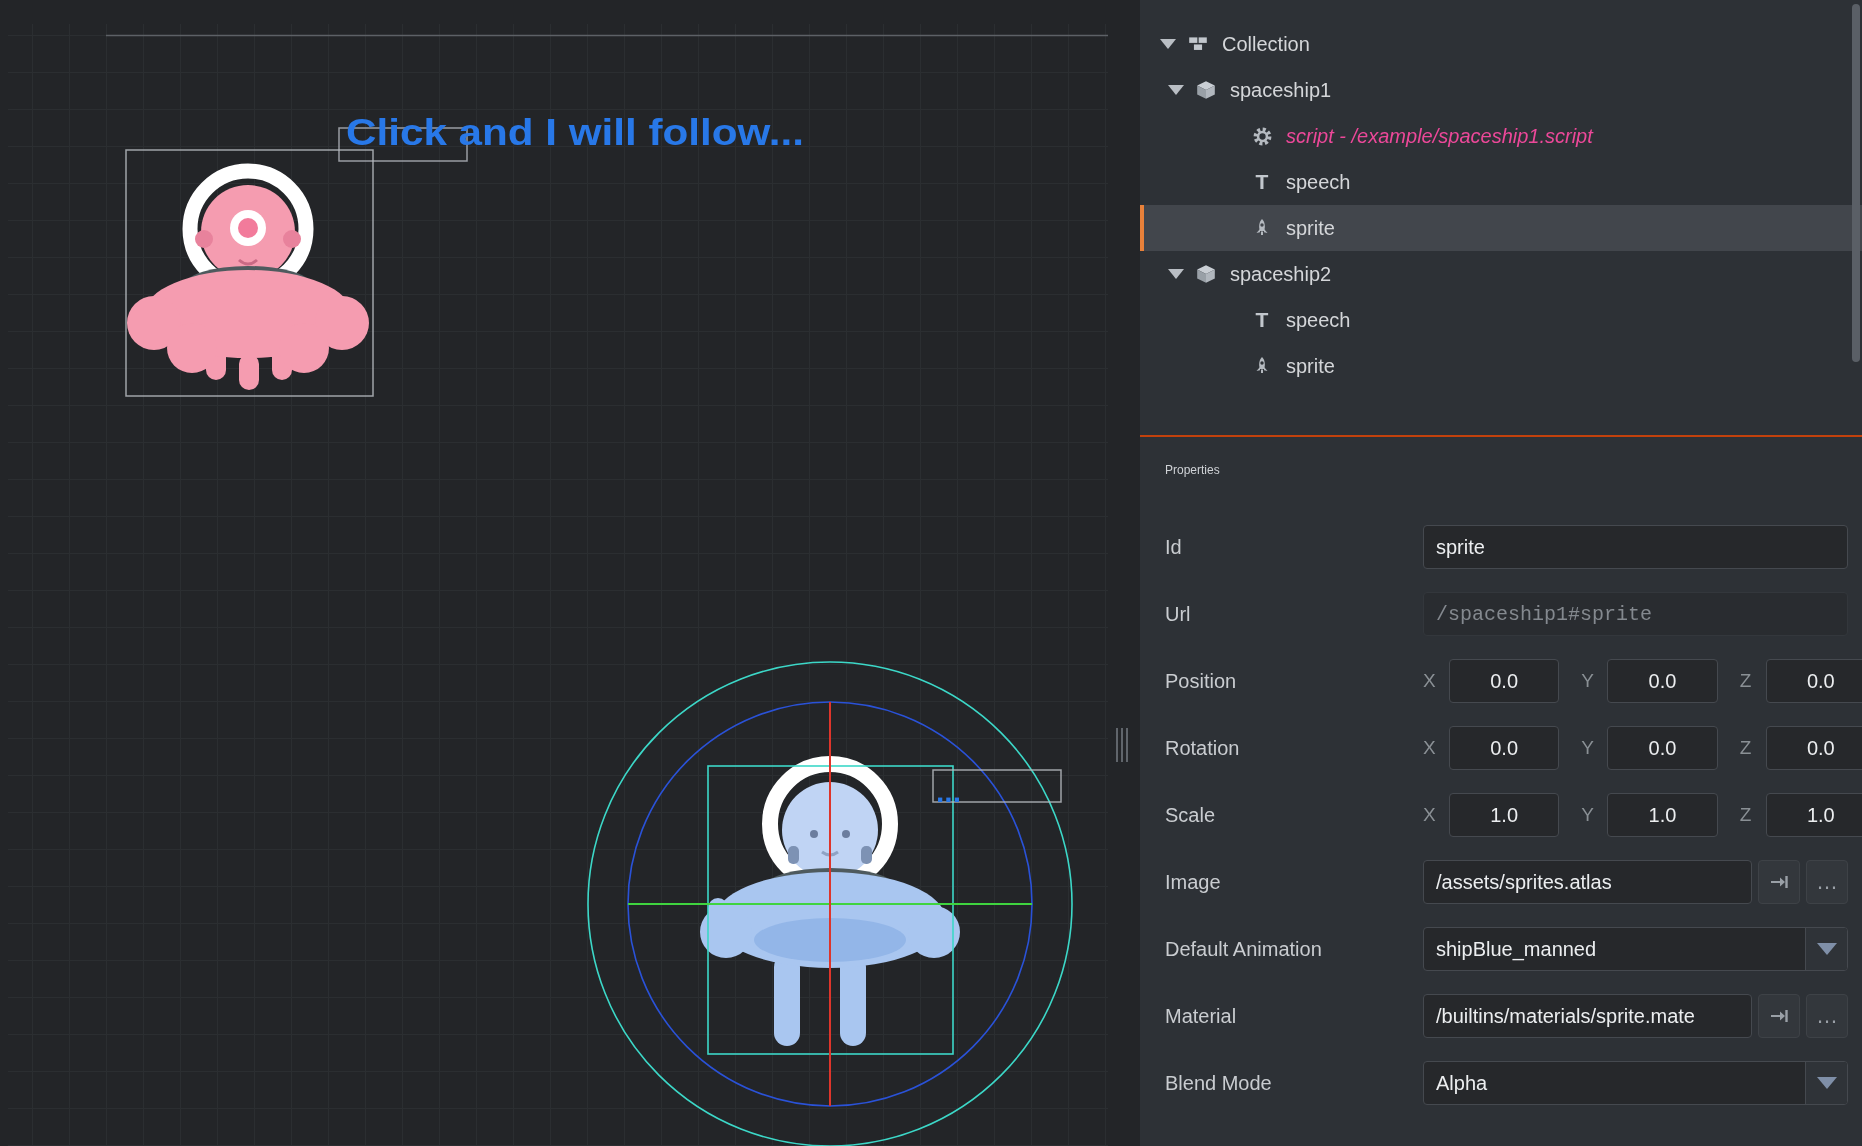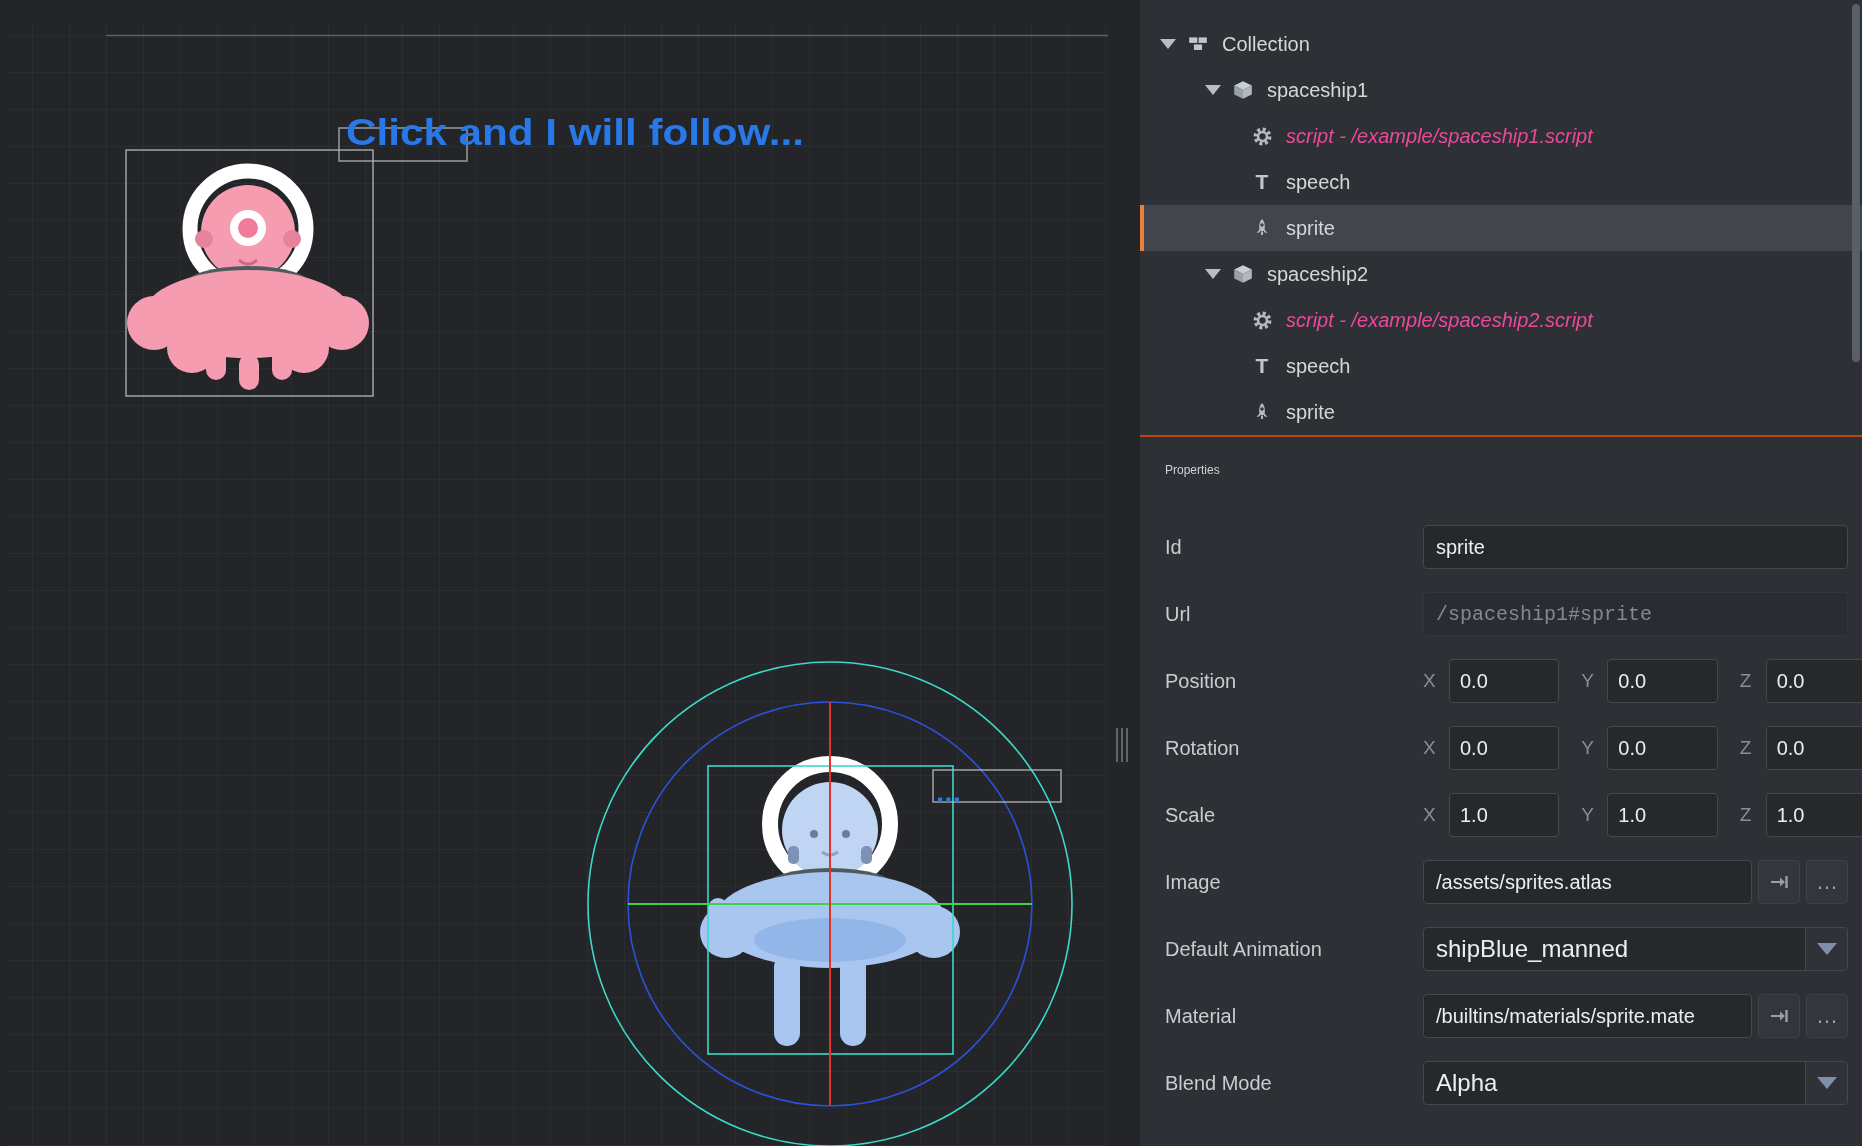--- a/index.html
+++ b/index.html
@@ -31,21 +31,21 @@
   .divider-handle { position:absolute; left:8px; top:728px; display:flex; gap:3px; }
   .divider-handle i { display:block; width:2px; height:34px; background:#60656b; }
 
   
   .right-panel { position:absolute; left:1140px; top:0; width:722px; height:1146px; background:#2d3136; }
 
   
   .outline { position:relative; height:437px; padding-top:21px; border-bottom:2px solid #c2410c; overflow:hidden; }
   .orow { position:relative; display:flex; align-items:center; height:46px; width:100%; }
   .orow.lvl0 { padding-left:20px; }
-  .orow.lvl1 { padding-left:65px; }
+  .orow.lvl1 { padding-left:28px; }
   .orow.lvl2 { padding-left:110px; }
   .orow.selected { background:#42464c; }
   .orow.selected::before { content:""; position:absolute; left:0; top:0; bottom:0; width:4px; background:#e8813a; }
   .tri { width:26px; height:100%; display:flex; align-items:center; justify-content:flex-start; cursor:pointer; }
   .tri::after { content:""; border-left:8px solid transparent; border-right:8px solid transparent; border-top:10px solid #b9bec4; }
   .oicon { width:24px; height:24px; display:flex; align-items:center; justify-content:center; margin-right:12px; flex:none; }
   .ticon { font-size:21px; font-weight:bold; color:#c2c7cd; }
   .olabel { font-size:20px; color:#d4d6d9; white-space:nowrap; }
   .orow.script .olabel { font-style:italic; color:#ec4899; }
   .oscroll { position:absolute; right:2px; top:4px; width:8px; height:358px; background:#5a5f66; border-radius:4px; }
@@ -57,28 +57,28 @@
   .plabel { width:230px; font-size:20px; color:#c9ccd0; flex:none; white-space:nowrap; }
   .pinput {
     height:44px; background:#26282b; border:1px solid #45494f; border-radius:4px;
     color:#eceef0; font-size:20px; font-family:"Liberation Sans", sans-serif;
     padding:0 12px; outline:none; width:453px;
   }
   .pinput:disabled { color:#84898f; border-color:#33373c; background:#292c30;font-family:Liberation Mono, monospace; }
   .vec { display:flex; align-items:center; width:453px; }
   .axis { width:20px; flex:none; font-size:19px; color:#8a9095; margin-left:22px; }
   .axis:first-child { margin-left:0; }
-  .vec .num { flex:1; min-width:0; width:auto; text-align:left; padding:12px 10px; margin-left:6px; }
+  .vec .num { flex:1; min-width:0; width:auto; text-align:center; padding:12px 10px; margin-left:6px; }
   .res { display:flex; align-items:flex-start; width:453px; gap:6px; }
   .resfield { flex:1; min-width:0; width:auto; white-space:nowrap; overflow:hidden; }
   .iconbtn { width:42px; height:44px; flex:none; background:#33373c; border:1px solid #3e4247; border-radius:4px;
              display:flex; align-items:center; justify-content:center; cursor:pointer;
              color:#9aa0a7; font-size:22px; font-family:"Liberation Sans", sans-serif; }
   .dropdown { display:flex; width:453px; height:44px; background:#26282b; border:1px solid #45494f; border-radius:4px; overflow:hidden; cursor:pointer; }
-  .dd-value { flex:1; display:flex; align-items:center; padding-left:12px; color:#eceef0; font-size:24px; white-space:nowrap; overflow:hidden; }
+  .dd-value { flex:1; display:flex; align-items:center; padding-left:12px; color:#eceef0; font-size:20px; white-space:nowrap; overflow:hidden; }
   .dd-btn { width:42px; flex:none; border-left:1px solid #45494f; background:#2f3338; display:flex; align-items:center; justify-content:center; }
   .dd-arrow { border-left:10px solid transparent; border-right:10px solid transparent; border-top:12px solid #7f8fa8; }
 </style>
 </head>
 <body>
 
 <div class="app">
 
   <div class="canvas">
     <svg class="scene-svg" width="1108" height="1146" viewBox="0 0 1108 1146">
@@ -215,29 +215,20 @@
         <span class="oicon">
           <svg viewBox="0 0 20 20" width="22" height="22">
             <polygon points="10,2 18,6 10,10 2,6" fill="#c9ced4"></polygon>
             <polygon points="2,6 10,10 10,18 2,14" fill="#99a0a7"></polygon>
             <polygon points="18,6 10,10 10,18 18,14" fill="#b1b7be"></polygon>
           </svg>
         </span>
         <span class="olabel">spaceship2</span>
       </div>
 
-      <div class="orow lvl2 script">
-        <span class="oicon">
-          <svg viewBox="0 0 20 20" width="21" height="21">
-            <circle cx="10" cy="10" r="6.5" fill="none" stroke="#b5bac0" stroke-width="4" stroke-dasharray="2.8 2.3"></circle>
-            <circle cx="10" cy="10" r="4.2" fill="none" stroke="#b5bac0" stroke-width="2.4"></circle>
-          </svg>
-        </span>
-        <span class="olabel">script - /example/spaceship2.script</span>
-      </div>
 
       <div class="orow lvl2">
         <span class="oicon">
             <span class="ticon">T</span>
           </span>
         <span class="olabel">speech</span>
       </div>
 
       <div class="orow lvl2">
         <span class="oicon">

